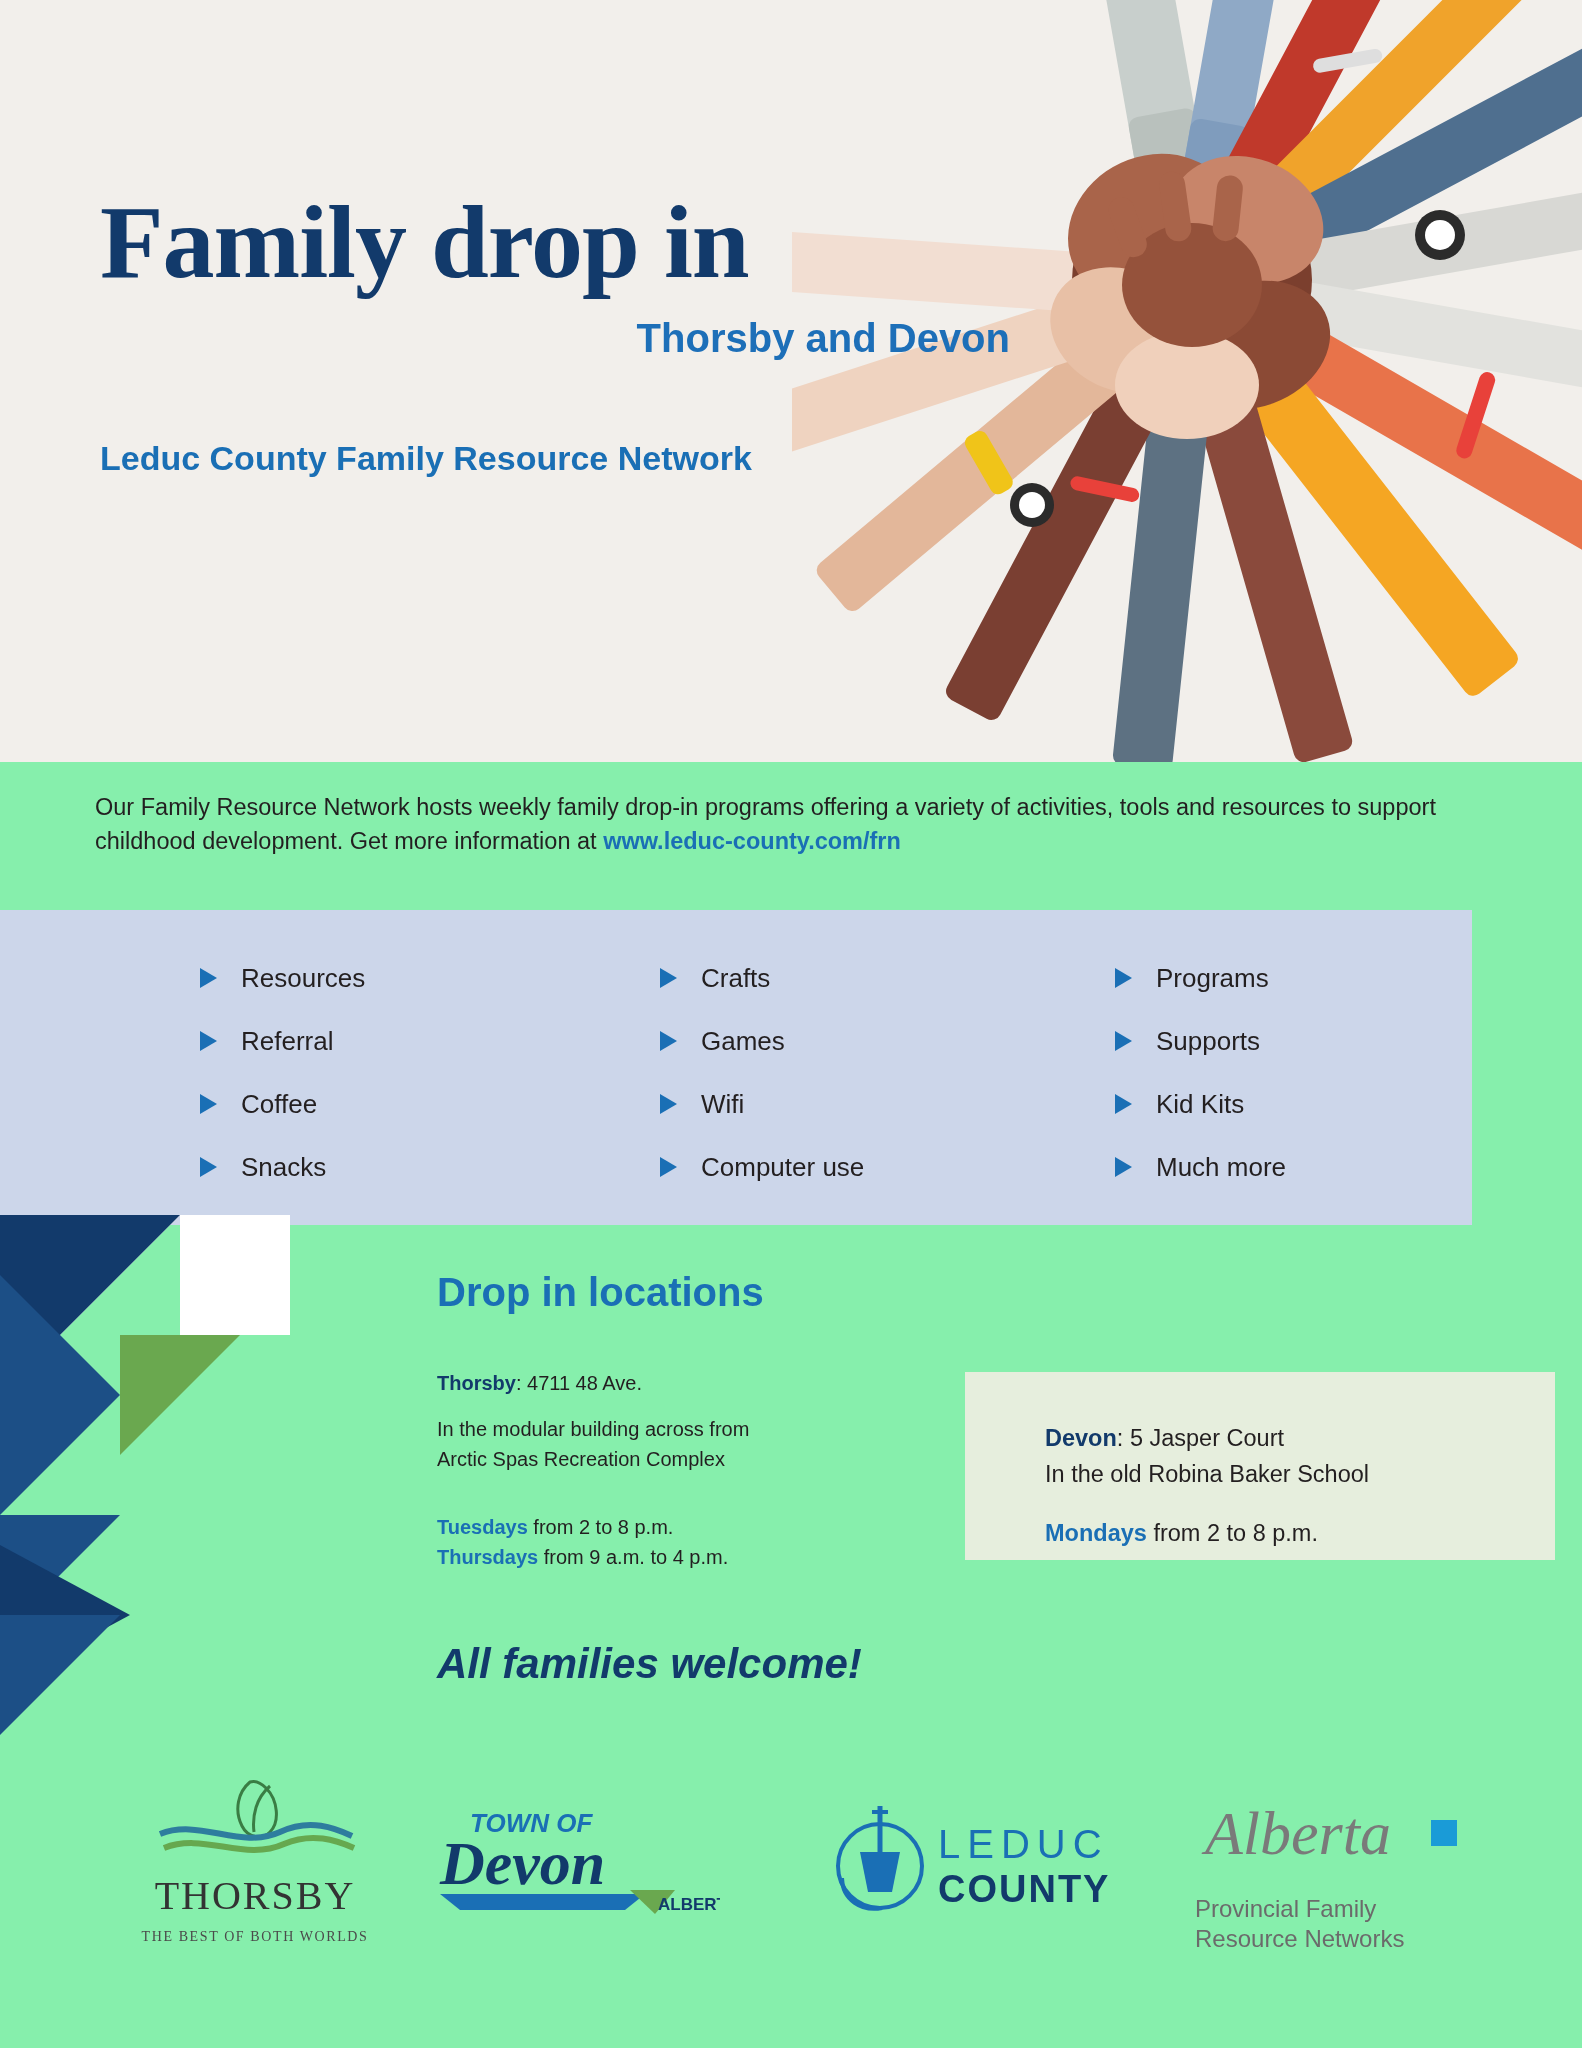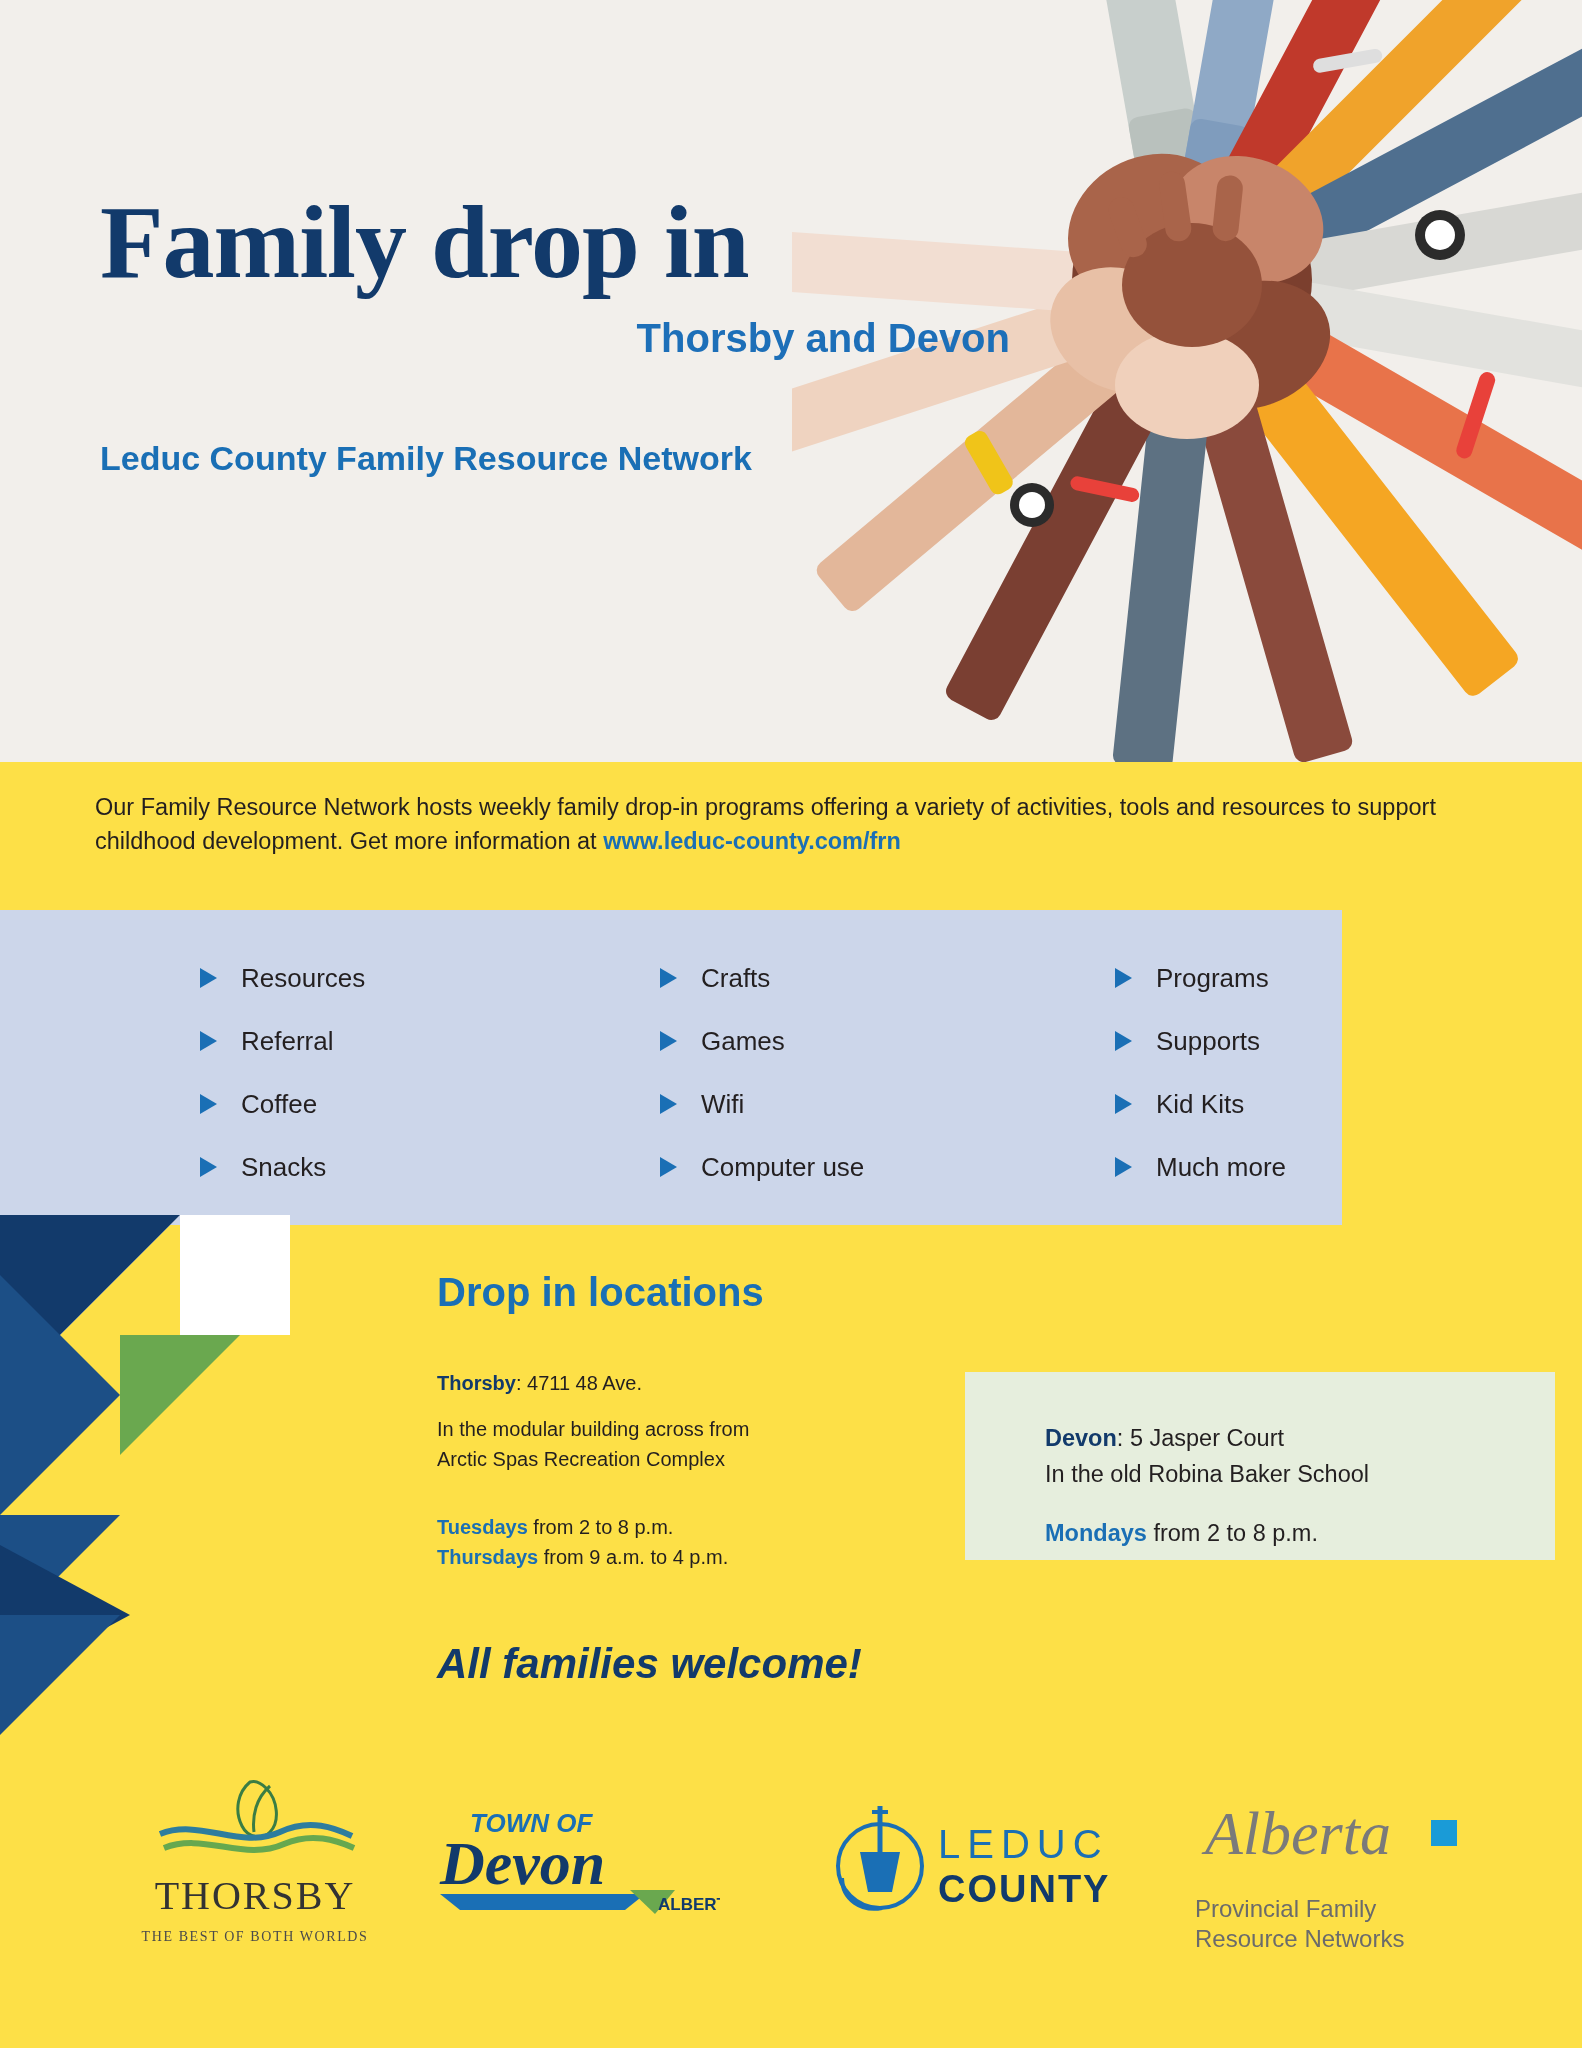--- a/index.html
+++ b/index.html
@@ -7,21 +7,21 @@
     width: 1582px;
     height: 2048px;
     background: #ffffff;
     font-family: "Liberation Sans", sans-serif;
   }
   .page {
     position: relative;
     width: 1582px;
     height: 2048px;
     overflow: hidden;
-    background: #fde047;
+    background: #86efac;
   }
 
   
   .hero {
     position: relative;
     width: 1582px;
     height: 762px;
     background: #f2efeb;
     overflow: hidden;
   }
@@ -79,21 +79,21 @@
     color: #1a6fb5;
     font-weight: bold;
     text-decoration: none;
   }
 
   
   .features {
     position: absolute;
     top: 910px;
     left: 0;
-    width: 1342px;
+    width: 1472px;
     height: 315px;
     background: #ccd6ea;
   }
   .features-grid {
     position: absolute;
     top: 42px;
     left: 200px;
     width: 1260px;
     display: grid;
     grid-template-columns: 460px 455px 345px;

